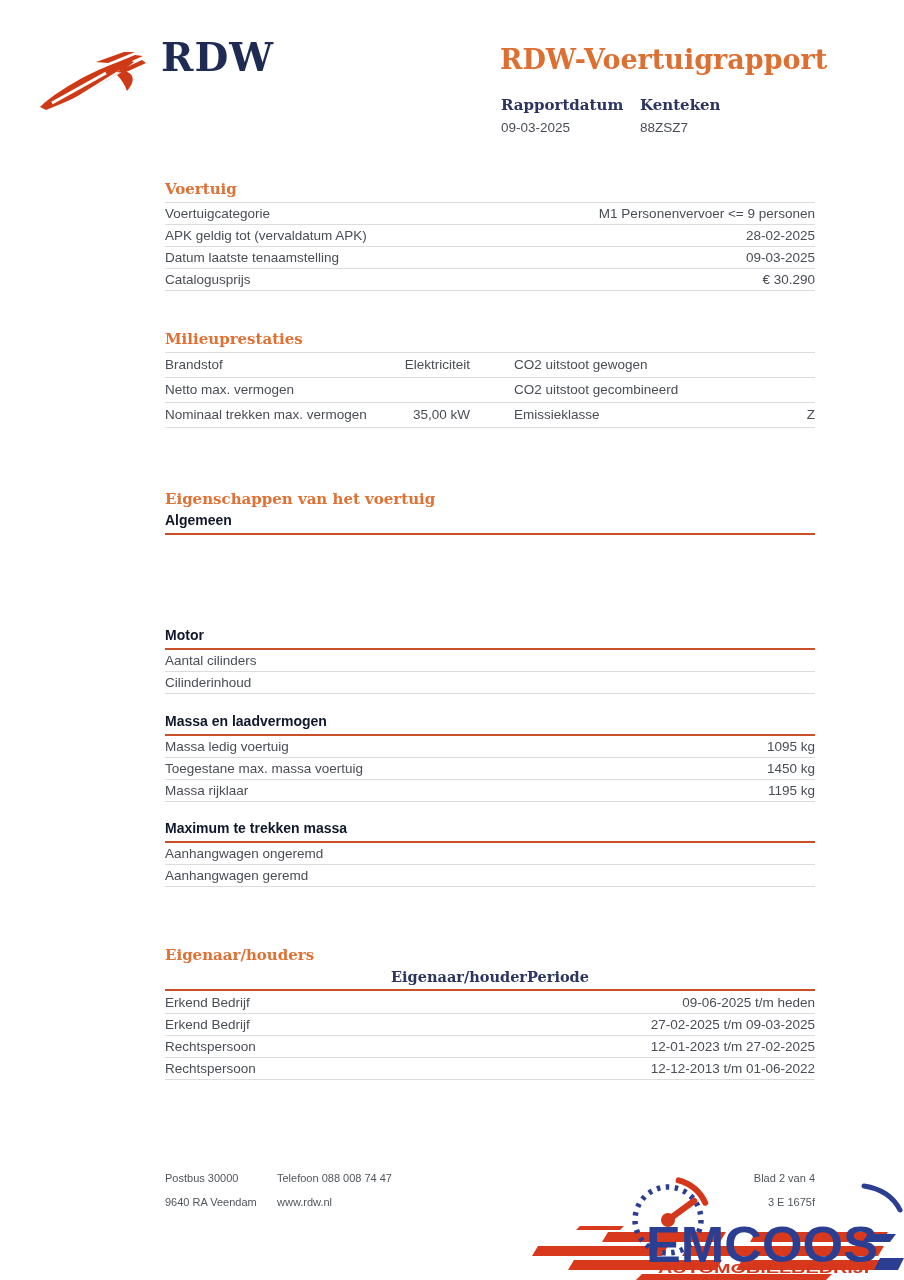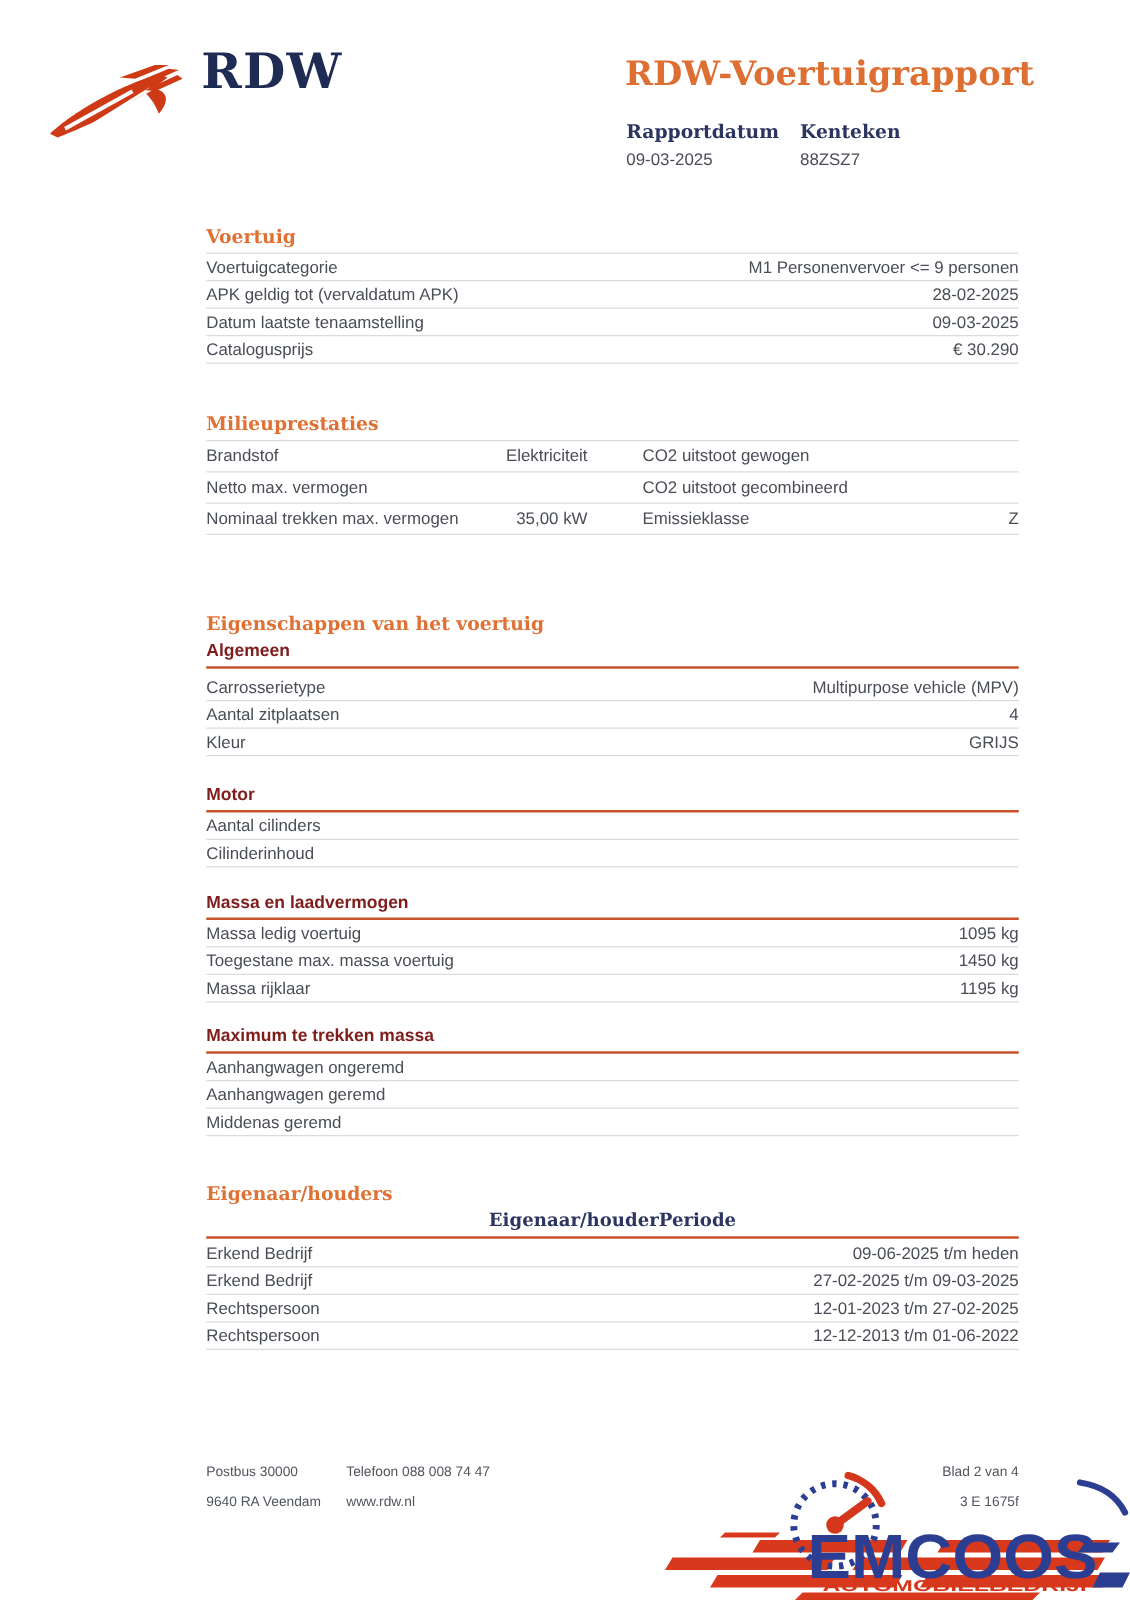--- a/index.html
+++ b/index.html
@@ -14,21 +14,21 @@
              font-weight:bold;font-size:27px;color:#dd6f33;white-space:nowrap;}
   .meta{position:absolute;left:501px;top:96px;display:flex;}
   .meta .mcol{width:139px;}
   .meta .mlab{font-family:"DejaVu Serif",serif;font-weight:bold;font-size:15px;color:#2c3560;}
   .meta .mval{font-size:13.5px;color:#494d55;margin-top:6px;}
 
   
   .sec{position:absolute;left:165px;width:650px;}
   .sec-h{font-family:"DejaVu Serif",serif;font-weight:bold;font-size:15px;color:#df7134;
          line-height:18px;margin-bottom:4px;}
-  .sub-h{font-weight:bold;font-size:14px;color:#7f1d1d;line-height:17px;
+  .sub-h{font-weight:bold;font-size:14px;color:#0f172a;line-height:17px;
          padding-bottom:4px;border-bottom:2px solid #c9512a;}
   .rows{}
   .rows.topline{border-top:1px solid #dcdcdc;}
   .krow{display:flex;justify-content:space-between;height:21px;line-height:21px;
         border-bottom:1px solid #dcdcdc;font-size:13.5px;color:#494d55;}
   .krow .klabel{white-space:nowrap;}
   .krow .kvalue{white-space:nowrap;text-align:right;}
 
   
   .mrow{display:flex;height:24px;line-height:24px;border-bottom:1px solid #dcdcdc;
@@ -127,34 +127,20 @@
         <span class="mc2">35,00 kW</span>
         <span class="mc3">Emissieklasse</span>
         <span class="mc4">Z</span>
       </div>
     </div>
   </div>
 
   <div class="sec" style="top:490px;">
     <div class="sec-h">Eigenschappen van het voertuig</div>
     <div class="sub-h">Algemeen</div>
-    <div class="rows" style="padding-top:4px;">
-      <div class="krow">
-        <span class="klabel">Carrosserietype</span>
-        <span class="kvalue">Multipurpose vehicle (MPV)</span>
-      </div>
-      <div class="krow">
-        <span class="klabel">Aantal zitplaatsen</span>
-        <span class="kvalue">4</span>
-      </div>
-      <div class="krow">
-        <span class="klabel">Kleur</span>
-        <span class="kvalue">GRIJS</span>
-      </div>
-    </div>
   </div>
 
   <div class="sec" style="top:627px;">
     <div class="sub-h">Motor</div>
     <div class="rows">
       <div class="krow">
         <span class="klabel">Aantal cilinders</span>
         <span class="kvalue"></span>
       </div>
       <div class="krow">
@@ -184,24 +170,20 @@
 
   <div class="sec" style="top:820px;">
     <div class="sub-h">Maximum te trekken massa</div>
     <div class="rows">
       <div class="krow">
         <span class="klabel">Aanhangwagen ongeremd</span>
         <span class="kvalue"></span>
       </div>
       <div class="krow">
         <span class="klabel">Aanhangwagen geremd</span>
-        <span class="kvalue"></span>
-      </div>
-      <div class="krow">
-        <span class="klabel">Middenas geremd</span>
         <span class="kvalue"></span>
       </div>
     </div>
   </div>
 
   <div class="sec" style="top:946px;">
     <div class="sec-h">Eigenaar/houders</div>
     <div class="thead">
       <span>Eigenaar/houder</span>
       <span>Periode</span>

